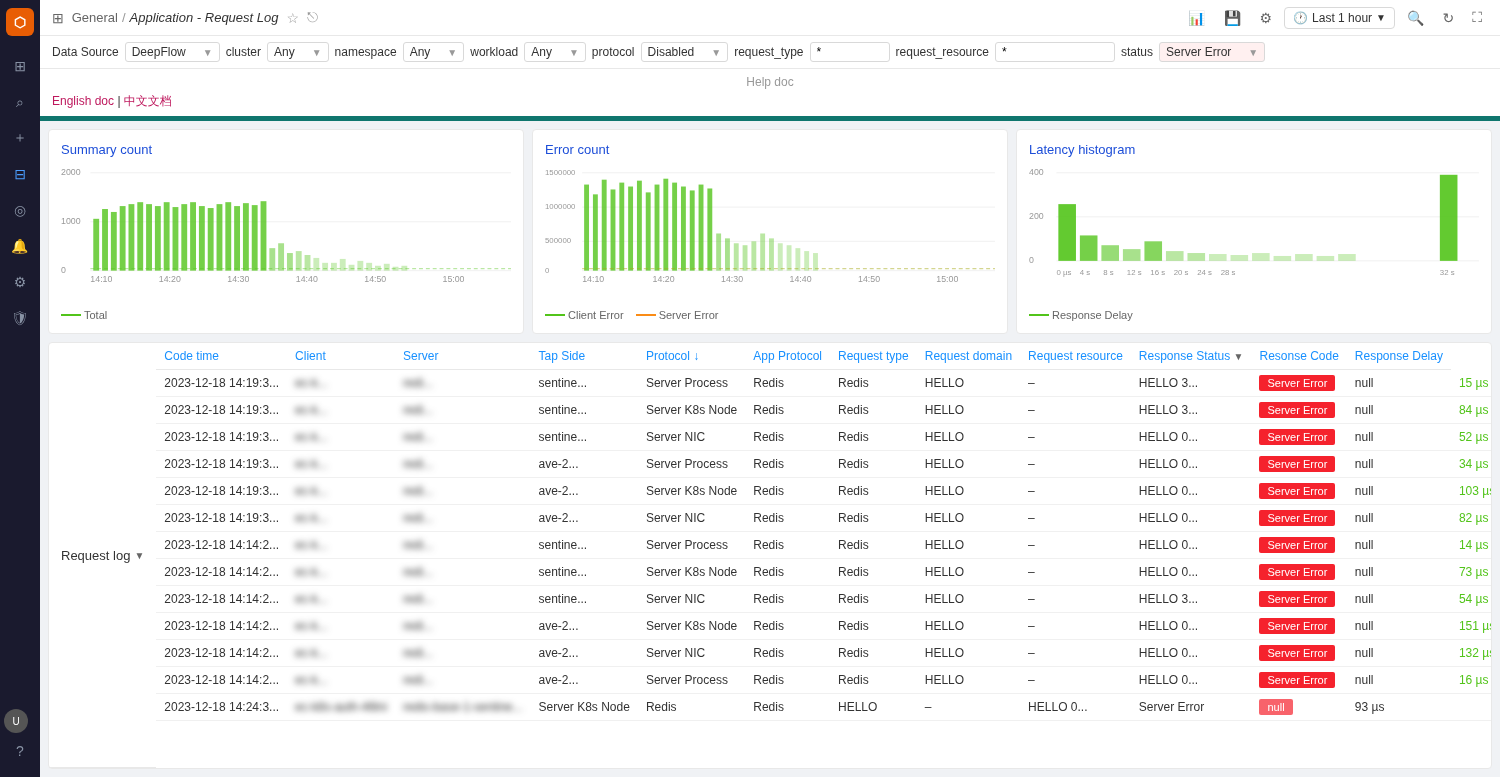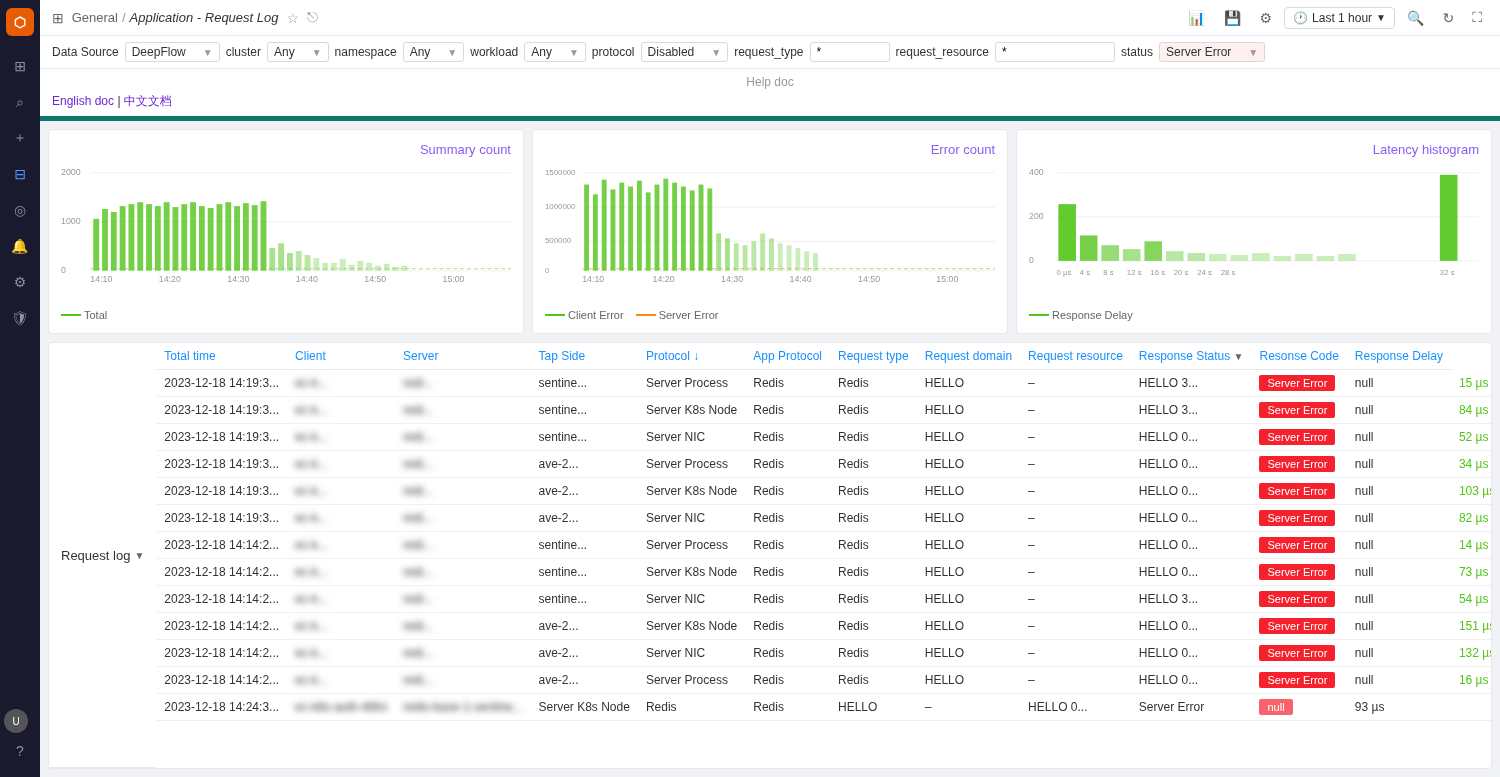--- a/index.html
+++ b/index.html
@@ -39,29 +39,29 @@
     }
     .filter-label { font-size: 12px; color: #333; white-space: nowrap; }
     .filter-select { display: flex; align-items: center; border: 1px solid #d9d9d9; border-radius: 3px; padding: 2px 6px; font-size: 12px; cursor: pointer; background: white; gap: 17px; white-space: nowrap; }
     .filter-select .dropdown-arrow { font-size: 10px; color: #999; }
     .filter-input { border: 1px solid #d9d9d9; border-radius: 3px; padding: 2px 6px; font-size: 12px; width: 80px; }
     .filter-input-wide { border: 1px solid #d9d9d9; border-radius: 3px; padding: 2px 6px; font-size: 12px; width: 120px; }
 
     
     .help-doc { background: white; border-bottom: 5px solid #0f766e; padding: 6px 12px; flex-shrink: 0; }
     .help-doc-title { text-align: center; font-size: 12px; color: #999; margin-bottom: 4px; }
-    .help-doc a { color: #6d28d9; text-decoration: none; font-size: 12px; text-align: right; }
+    .help-doc a { color: #be185d; text-decoration: none; font-size: 12px; text-align: right; }
 
     
     .content { flex: 1; overflow: auto; padding: 8px; display: flex; flex-direction: column; gap: 8px; }
 
     
     .charts-row { display: flex; gap: 8px; flex-shrink: 0; }
     .chart-panel { background: white; border: 1px solid #e8e8e8; border-radius: 4px; flex: 1; padding: 12px; }
-    .chart-title { text-align: right; font-size: 13px; color: #8b5cf6; margin-bottom: 8px; }
+    .chart-title { text-align: left; font-size: 13px; color: #1d4ed8; margin-bottom: 8px; }
     .chart-area { position: relative; height: 140px; }
     .chart-legend { display: flex; gap: 12px; font-size: 11px; color: #666; margin-top: 4px; }
     .legend-item { display: flex; align-items: center; gap: 3px; }
     .legend-dot { width: 20px; height: 2px; background: #52c41a; }
     .legend-dot.orange { background: #fa8c16; }
 
     
     .table-panel { background: white; border: 1px solid #e8e8e8; border-radius: 4px; flex: 1; display: flex; flex-direction: row; min-height: 0; }
     .table-header-bar { padding: 8px 12px; border-bottom: 1px solid #e8e8e8; display: flex; align-items: center; }
     .table-title { font-size: 13px; color: #333; }
@@ -358,21 +358,21 @@
 
     <div class="table-panel">
       <div class="table-header-bar">
         <span class="table-title">Request log</span>
         <span class="table-title-arrow"> ▼</span>
       </div>
       <div class="table-scroll">
         <table>
           <thead>
             <tr>
-              <th>Total time</th>
+              <th>Code time</th>
               <th>Client</th>
               <th>Server</th>
               <th>Tap Side</th>
               <th>Protocol <span style="color:#1890ff;">↓</span></th>
               <th>App Protocol</th>
               <th>Request type</th>
               <th>Request domain</th>
               <th>Request resource</th>
               <th>Response Status <span style="color:#666;font-size:10px;">▼</span></th>
               <th>Resonse Code</th>

